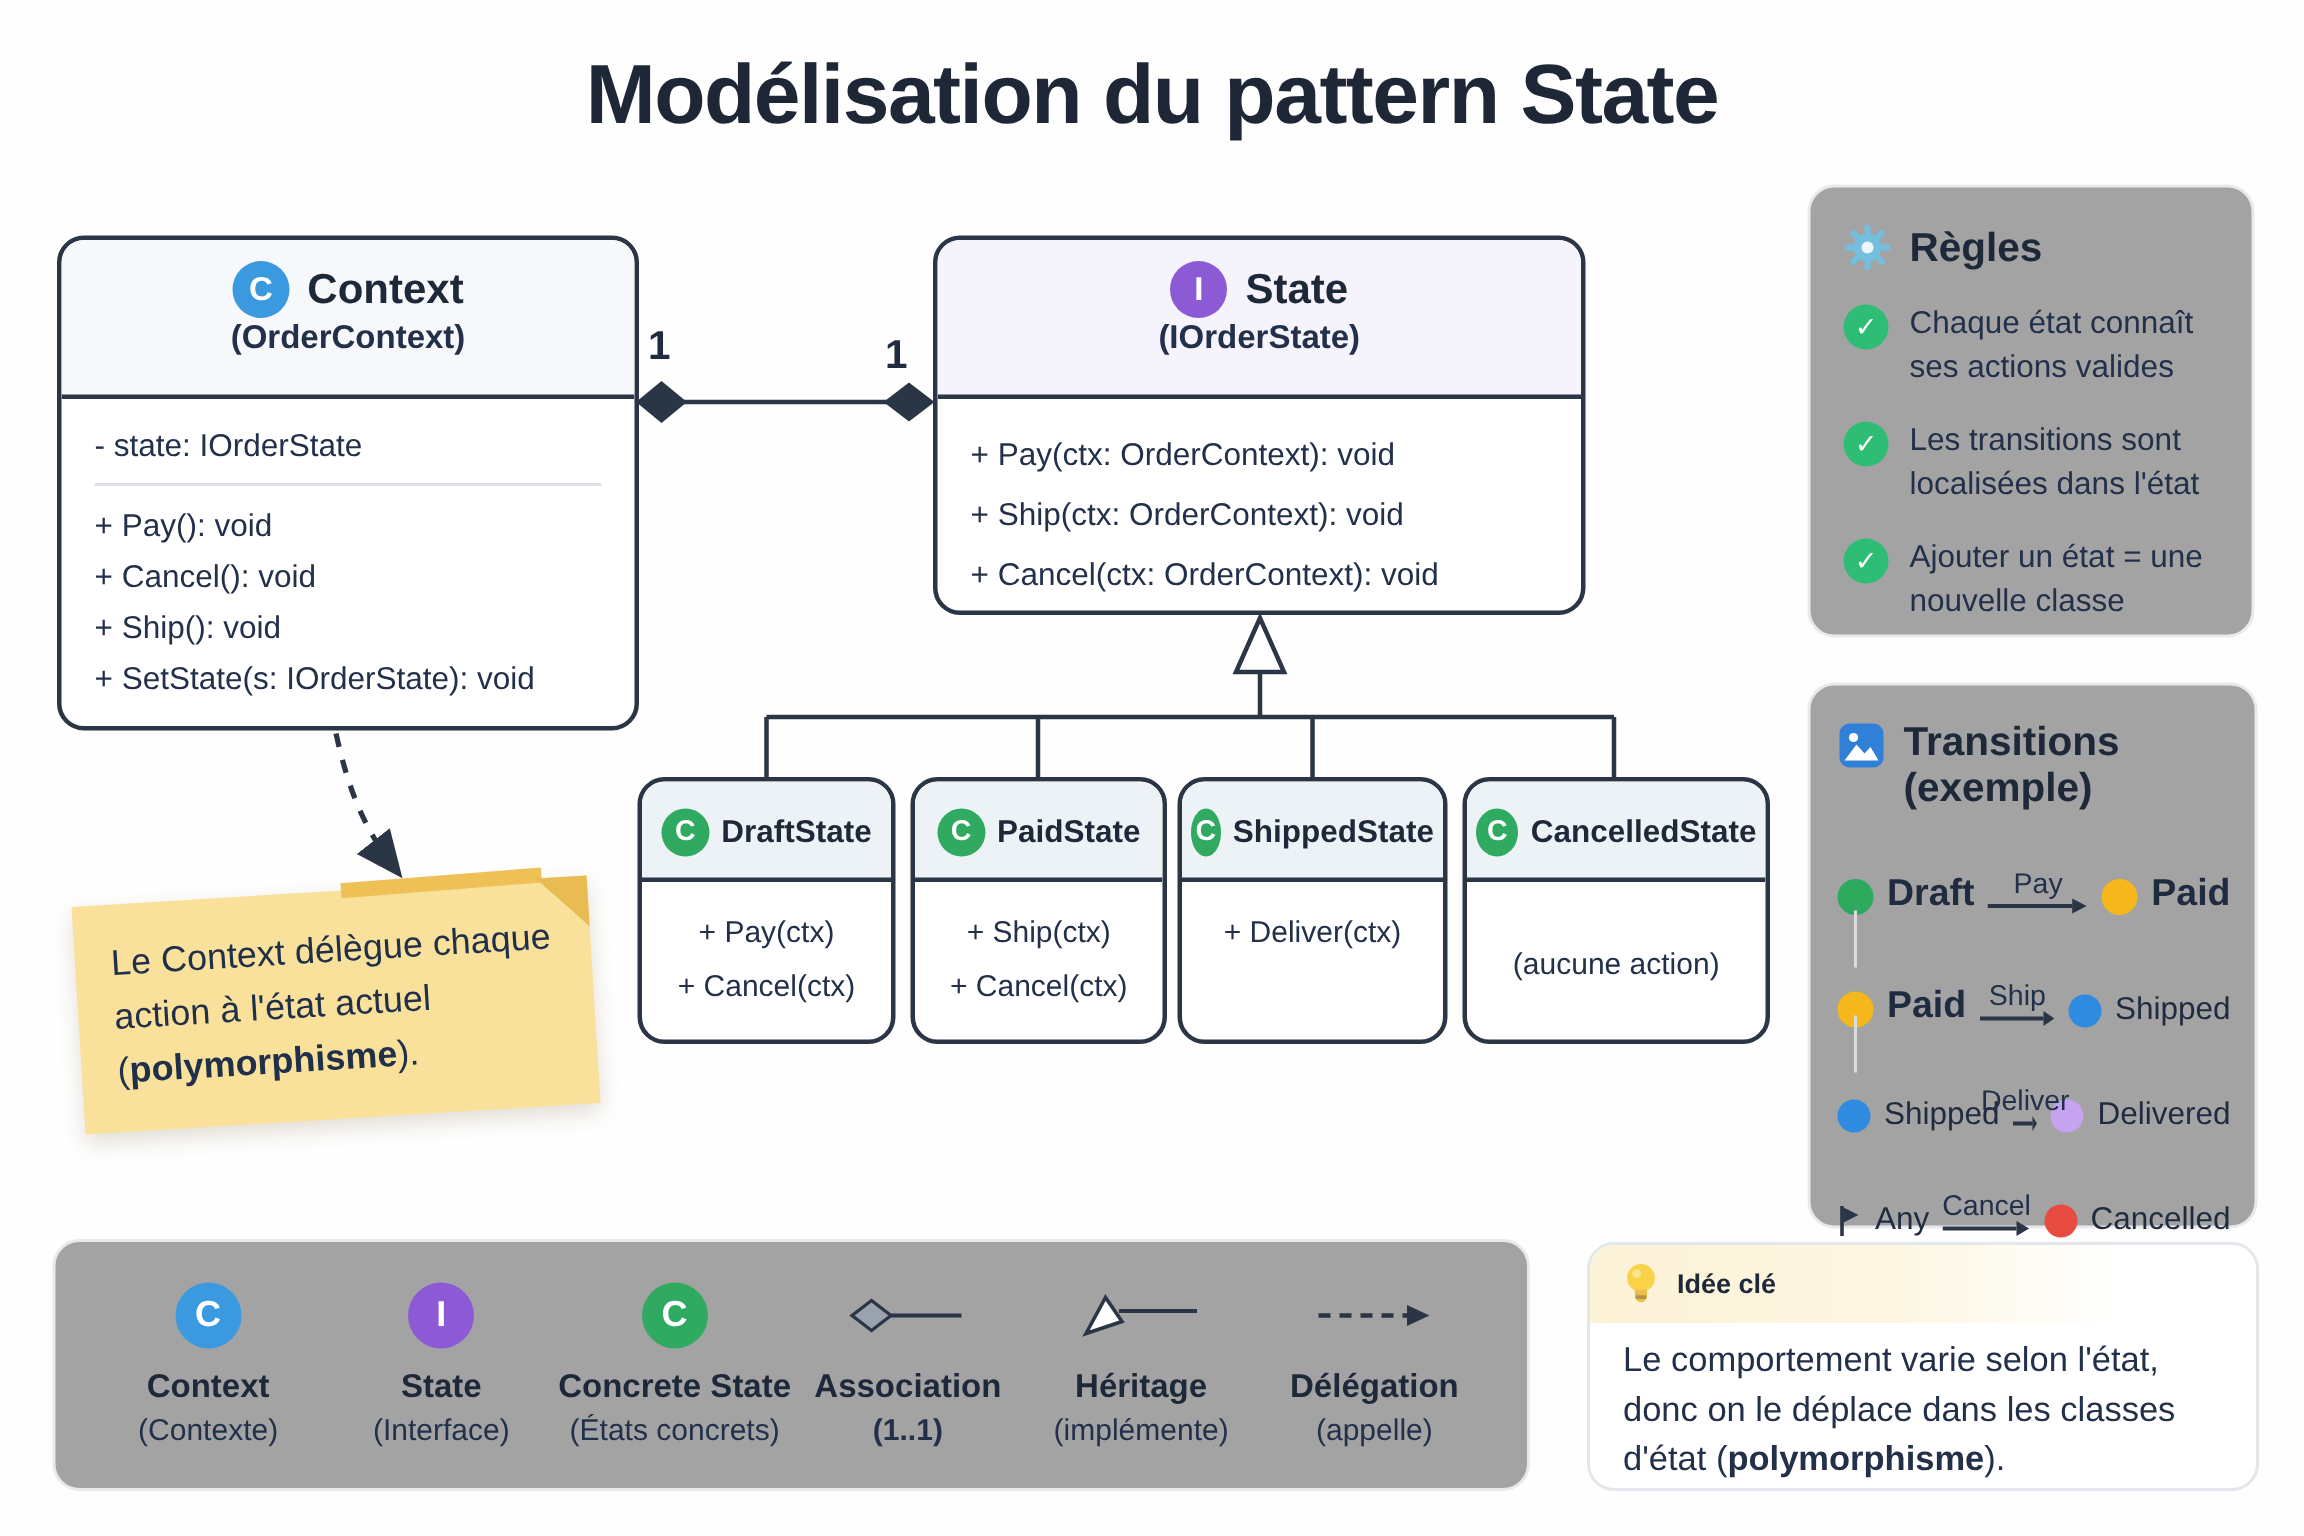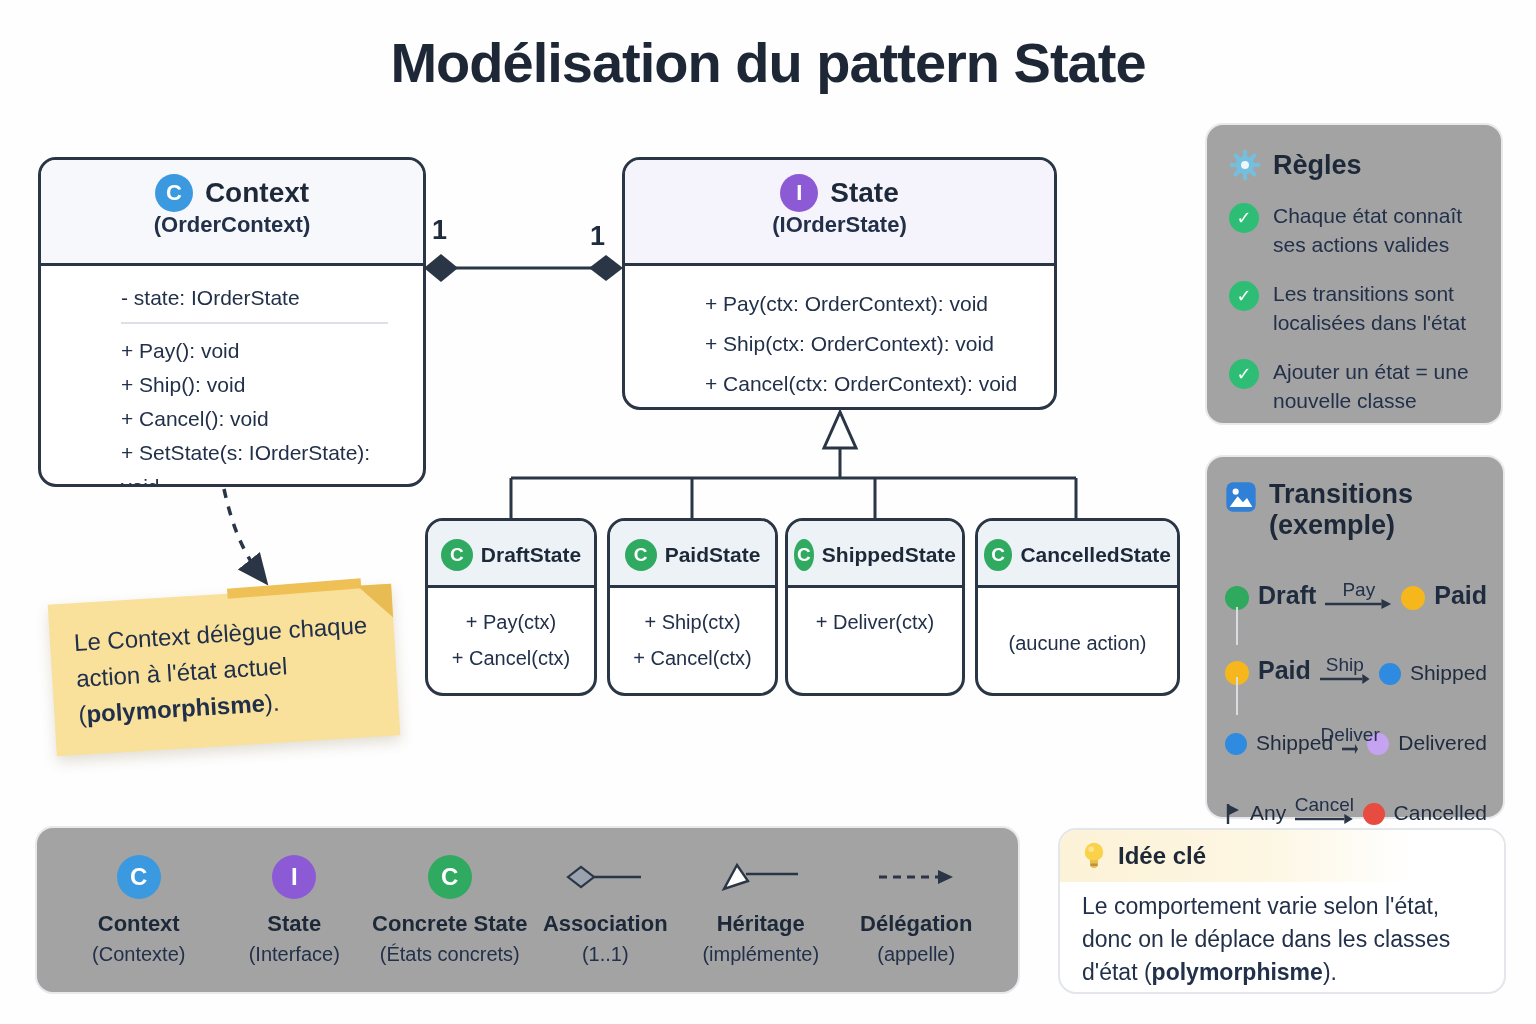--- a/index.html
+++ b/index.html
@@ -15,21 +15,21 @@
   .uml-head { background:#f7f8fb; border-bottom:3px solid #2a3545; text-align:center; padding:14px 8px 12px; }
   .uml-head.lav { background:#f5f3fb; }
   .uml-head.cs { background:#edf2f6; padding:18px 6px 14px; }
   .head-row { display:flex; align-items:center; justify-content:center; gap:12px; }
   .badge { display:inline-flex; align-items:center; justify-content:center; border-radius:50%; color:#fff; font-weight:800; }
   .badge.b36 { width:38px; height:38px; font-size:22px; }
   .badge.b30 { width:32px; height:32px; font-size:19px; }
   .cls-name { font-size:28px; font-weight:800; color:#1d2939; }
   .cls-name.sm { font-size:21px; }
   .cls-sub { font-size:22px; font-weight:700; color:#22304a; margin-top:0; }
-  .uml-body { padding:14px 35px; font-size:21px; color:#22304a;margin-left:45px; }
+  .uml-body { padding:14px 22px; font-size:21px; color:#22304a; }
   .attr-line { padding:6px 0 10px; }
   .divider { height:2px; background:#dde1e7; margin:2px 0 10px; }
   .m-line { line-height:34px; }
   .m-line.wide { line-height:40px; }
   .cs-body { padding:16px 18px; font-size:20px; color:#22304a; }
   .cs-line { line-height:36px;text-align:center; }
   .cs-note { text-align:center; margin-top:28px; font-size:20px; color:#22304a; }
 
   
   .mult { position:absolute; font-size:27px; font-weight:600; color:#1f2b3e; z-index:2; }
@@ -70,27 +70,27 @@
   .v-link { position:absolute; width:2px; background:#d9dde2; left:29px; z-index:1; }
 
   
   .legendbar { left:35px; top:826px; width:985px; height:168px; display:flex; align-items:center; padding:10px 24px; }
   .lg-item { flex:1; display:flex; flex-direction:column; align-items:center; gap:6px; }
   .lg-badge { width:44px; height:44px; border-radius:50%; color:#fff; font-weight:800; font-size:24px;
               display:flex; align-items:center; justify-content:center; margin-bottom:6px; }
   .lg-icon { height:44px; display:flex; align-items:center; margin-bottom:6px; }
   .lg-label { font-size:22px; font-weight:800; color:#1d2939; }
   .lg-sub { font-size:20px; color:#22304a; }
-  .lg-sub.bold { font-weight:400; }
+  .lg-sub.bold { font-weight:700; }
 
   
   .keyidea { left:1058px; top:828px; width:448px; height:166px; overflow:hidden; }
   .ki-head { height:52px; display:flex; align-items:center; gap:12px; padding:0 22px;
              background:linear-gradient(90deg,#fcf2d7 0%,#fdf6e2 45%,#ffffff 80%); }
-  .ki-title { font-size:24px; font-weight:800; color:#1d2939; }
+  .ki-title { font-size:18px; font-weight:800; color:#1d2939; }
   .ki-body { padding:8px 22px; font-size:23px; line-height:33px; color:#22304a; }
   .ki-body b { font-weight:800; }
 
   svg.overlay { position:absolute; left:0; top:0; z-index:1; pointer-events:none; }
 </style>
 </head>
 <body>
 
 <div class="stage">
 
@@ -127,22 +127,22 @@
       <div class="head-row">
         <span class="badge b36" style="background-color: rgb(59, 153, 224);">C</span>
         <span class="cls-name">Context</span>
       </div>
       <div class="cls-sub">(OrderContext)</div>
     </div>
     <div class="uml-body">
       <div class="attr-line">- state: IOrderState</div>
       <div class="divider"></div>
       <div class="m-line">+ Pay(): void</div>
+      <div class="m-line">+ Cancel(): void</div>
       <div class="m-line">+ Ship(): void</div>
-      <div class="m-line">+ Cancel(): void</div>
       <div class="m-line">+ SetState(s: IOrderState): void</div>
     </div>
   </div>
 
   <div class="mult" style="left:432px; top:215px;">1</div>
   <div class="mult" style="left:590px; top:221px;">1</div>
 
   <div class="uml-box" style="left:622px; top:157px; width:435px; height:253px;">
     <div class="uml-head lav" style="height:106px;">
       <div class="head-row">

